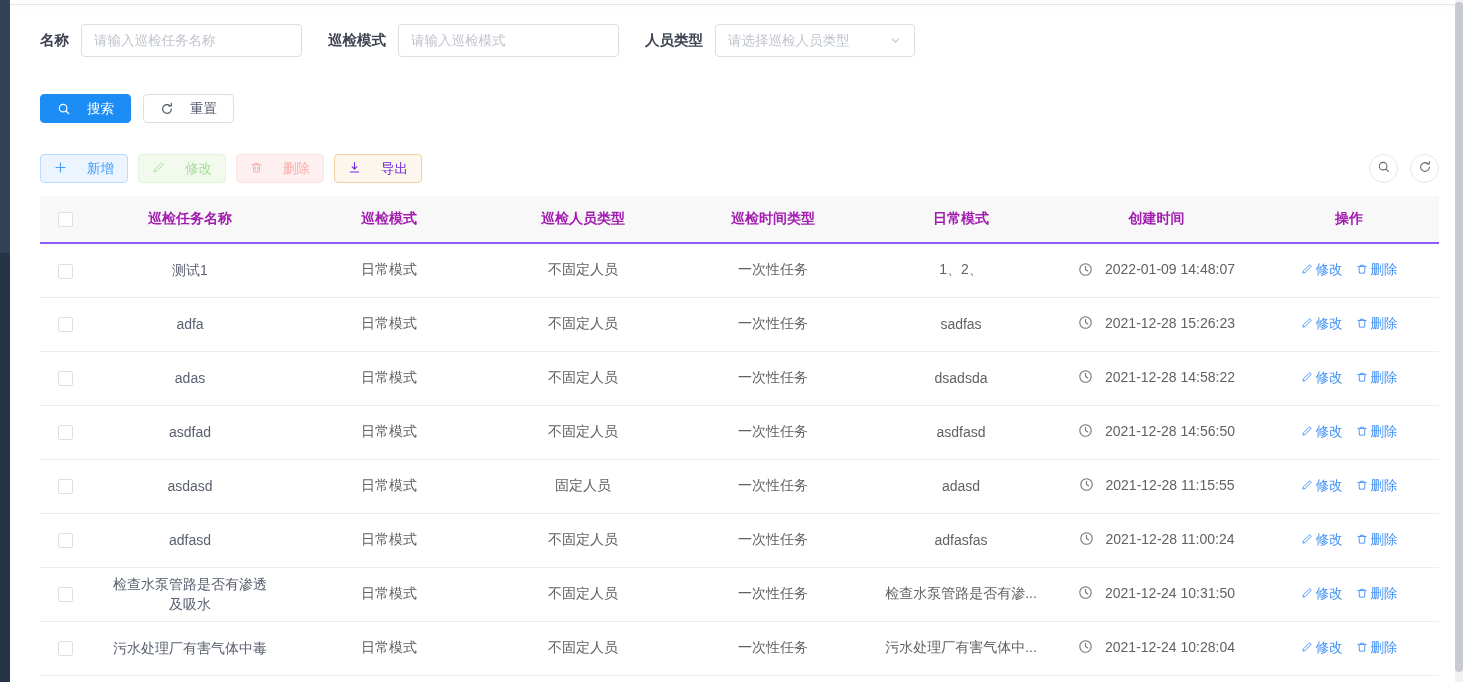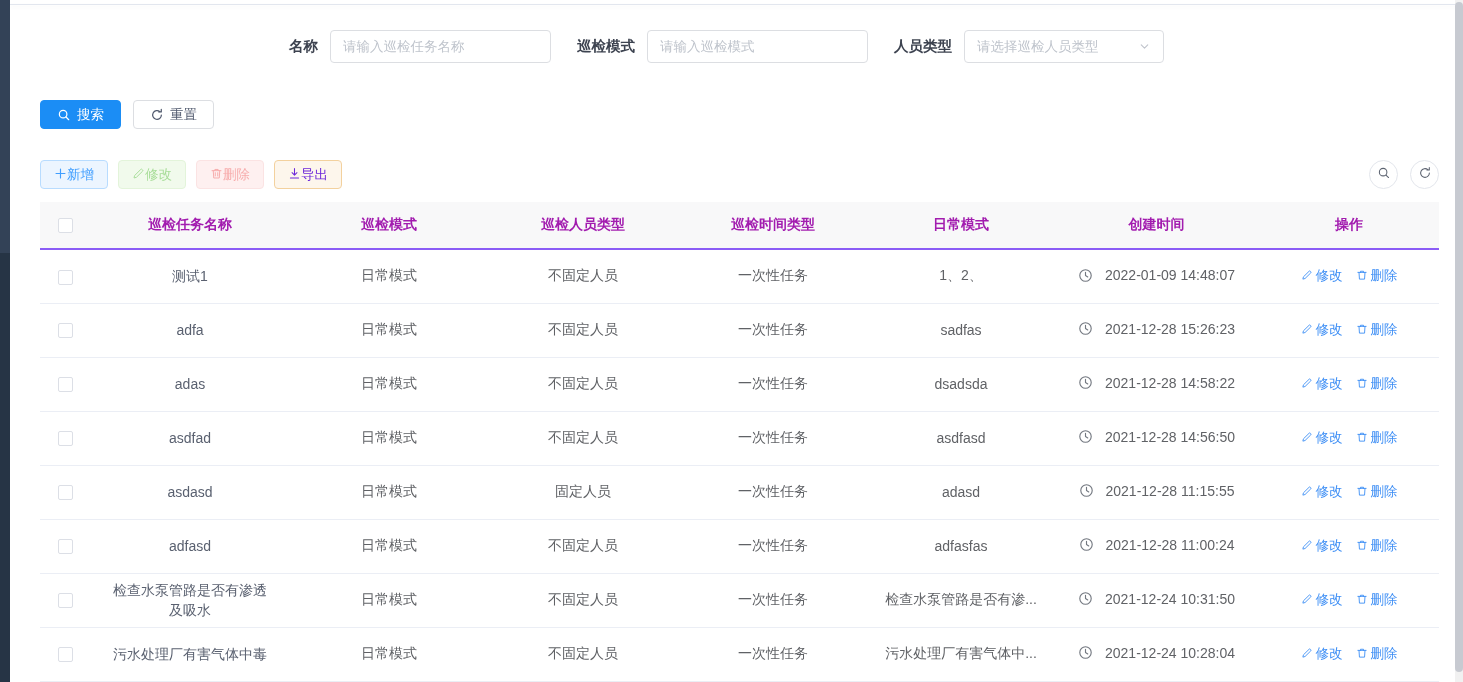--- a/index.html
+++ b/index.html
@@ -15,42 +15,42 @@
   
   .scrollbar { position:absolute; right:0; top:0; width:8px; height:682px;
     background:#f1f1f1; }
   .scrollbar .thumb { width:8px; height:670px; margin-top:2px; background:#c7cad1; border-radius:4px; }
 
   .content { flex:1; position:relative; padding:0 24px 0 30px; overflow:hidden; }
   .top-divider { position:absolute; left:0; top:4px; width:100%; height:1px;
     background:#e2e6ee; box-shadow:0 2px 4px rgba(0,0,0,.07); }
 
   
-  .search-form { display:flex; align-items:center; margin-top:30px;justify-content:center; }
+  .search-form { display:flex; align-items:center; margin-top:24px; }
   .form-item { display:flex; align-items:center; margin-right:26px; }
   .form-item label { font-size:14.5px; font-weight:700; color:#3d4350; margin-right:12px; white-space:nowrap; }
   .ipt, .sel { height:33px; border:1px solid #dcdee2; border-radius:4px; background:#fff;
     font-size:13.5px; color:#515a6e; padding:0 12px; outline:none; }
   .ipt { width:221px; }
   .ipt::placeholder { color:#bfc4cc; }
   .sel { width:200px; display:flex; align-items:center; justify-content:space-between;
     color:#bfc4cc; cursor:pointer; }
   .sel .chev { color:#c0c4cc; display:flex; }
 
   .btn-row { display:flex; align-items:center; margin-top:37px; }
-  .btn { display:inline-flex; align-items:center; gap:6px; height:29px; padding:0 16px;
+  .btn { display:inline-flex; align-items:center; gap:16px; height:29px; padding:0 16px;
     border-radius:4px; border:1px solid #dcdee2; background:#fff; font-size:13.5px;
     color:#515a6e; cursor:pointer; }
   .btn svg { display:block; }
   .btn-primary { background:#1b8df5; border-color:#1b8df5; color:#fff; }
   .btn-reset { margin-left:12px; }
 
   
   .toolbar { display:flex; align-items:center; margin-top:31px; }
-  .tbtn { display:inline-flex; align-items:center; gap:0; height:29px; padding:0 13px;
+  .tbtn { display:inline-flex; align-items:center; gap:20px; height:29px; padding:0 13px;
     border-radius:4px; font-size:13.5px; cursor:pointer; margin-right:10px; border:1px solid; }
   .tbtn-add    { color:#409eff; background:#ecf5ff; border-color:#b8dcff; }
   .tbtn-edit   { color:#a8dd99; background:#f1faec; border-color:#e3f4da; cursor:not-allowed; }
   .tbtn-delete { color:#f7abab; background:#fef0f0; border-color:#fbe3e3; cursor:not-allowed; }
   .tbtn-export { color:#6d28d9; background:#fdf6ec; border-color:#f3d19e; }
   .toolbar-right { margin-left:auto; display:flex; gap:12px; }
   .circle-btn { width:29px; height:29px; border-radius:50%; border:1px solid #e3e6ec;
     background:#fff; display:flex; align-items:center; justify-content:center;
     color:#5c6370; cursor:pointer; }
 

